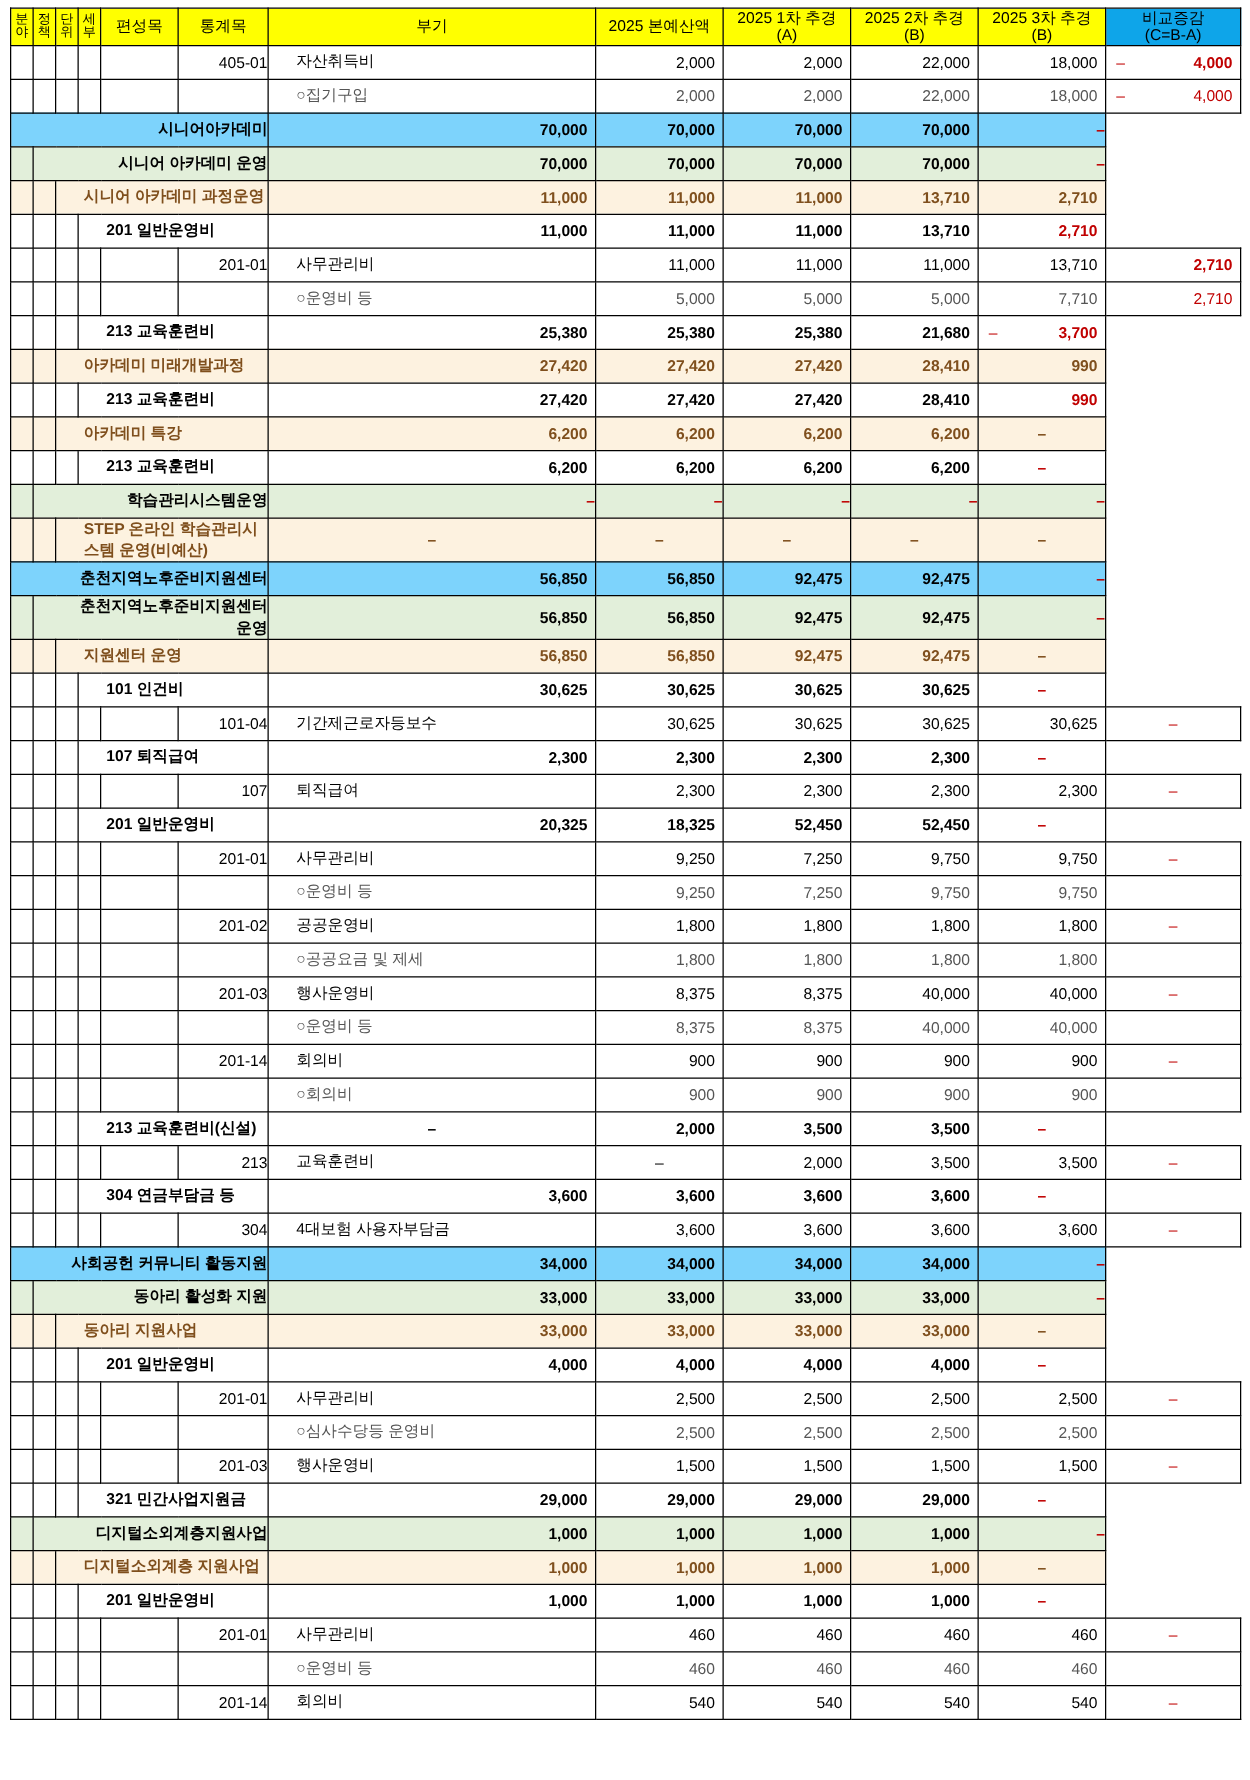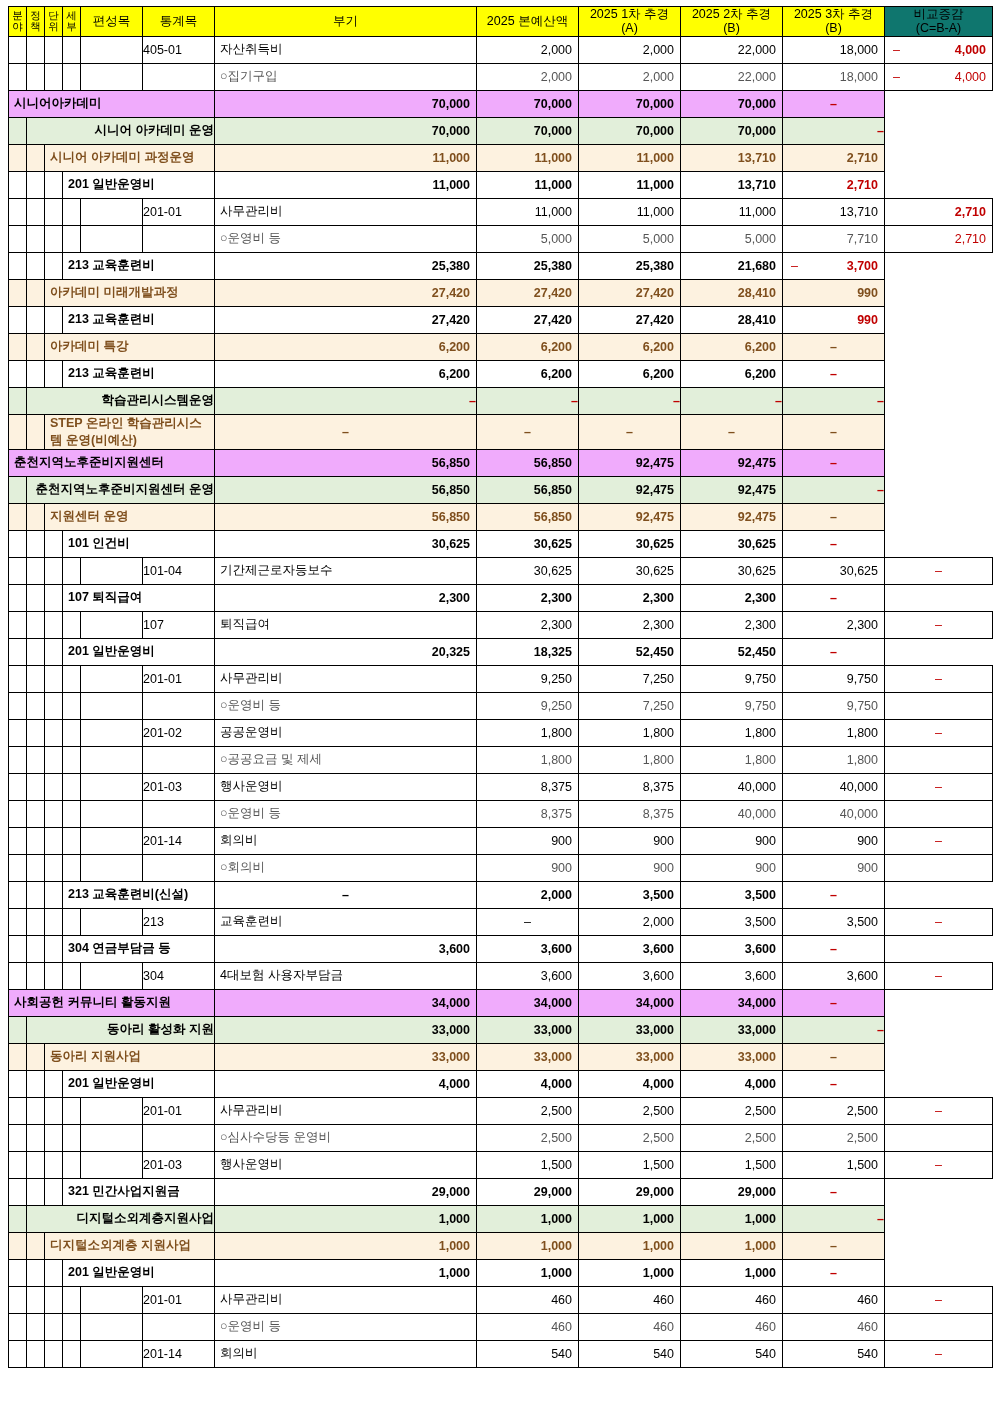--- a/index.html
+++ b/index.html
@@ -6,25 +6,25 @@
   body{font-family:"Liberation Sans","DejaVu Sans",sans-serif;}
   #sheet{width:920px;height:1424px;position:relative;box-sizing:border-box;padding:6px 8px 0 8px;}
   table{border-collapse:collapse;width:984px;table-layout:fixed;}
   col.c0{width:18px}col.c1{width:18px}col.c2{width:18px}col.c3{width:18px}
   col.c4{width:62px}col.c5{width:72px}col.c6{width:262px}
   col.c7{width:102px}col.c8{width:102px}col.c9{width:102px}col.c10{width:102px}
   col.c11{width:108px}
   th,td{border:1px solid #000;padding:0;height:26px;font-size:12.5px;color:#000;}
   thead th{background:#ffff00;font-weight:normal;text-align:center;line-height:1.15;font-size:12.5px;}
   thead th.vert{font-size:10.5px;line-height:1.05;padding:1px 0;}
-  thead th.white{background:#0f766e;margin-top:36px;}
+  thead th.white{background:#0ea5e9;margin-top:36px;}
   td.num{text-align:right;padding-right:6px;font-size:12.5px;}
-  td.lbl{padding-left:5px;margin-top:10px;}
-  td.ctr{text-align:left;}
-  tr.lv1 td{background:#f0abfc;font-weight:bold;}
+  td.lbl{padding-left:22px;margin-top:10px;}
+  td.ctr{text-align:right;}
+  tr.lv1 td{background:#7dd3fc;font-weight:bold;text-align:right;}
   tr.lv2 td{background:#e2efda;font-weight:bold;text-align:right;}
   tr.lv3 td{background:#fdf2e0;font-weight:bold;color:#7f4f1d;}
   tr.lv3 td.num{color:#7f4f1d;}
   tr.lv4 td{background:#fff;font-weight:bold;}
   tr.lv5 td{background:#fff;}
   tr.lv6 td{background:#fff;color:#555;}
   tr.lv6 td.num{color:#555;}
   td.diff{text-align:right;padding-right:6px;color:#c00000;font-weight:bold;}
   tr.lv6 td.diff{font-weight:normal;color:#c00000;}
   td.diff .minus{float:left;padding-left:8px;color:#c00000;font-weight:normal;}

